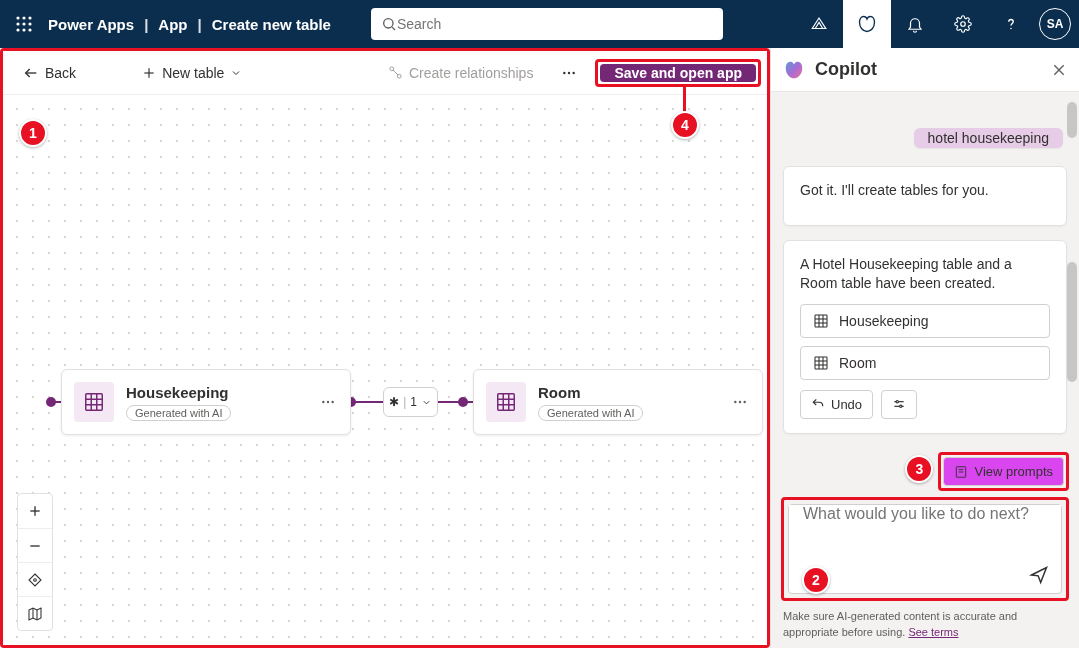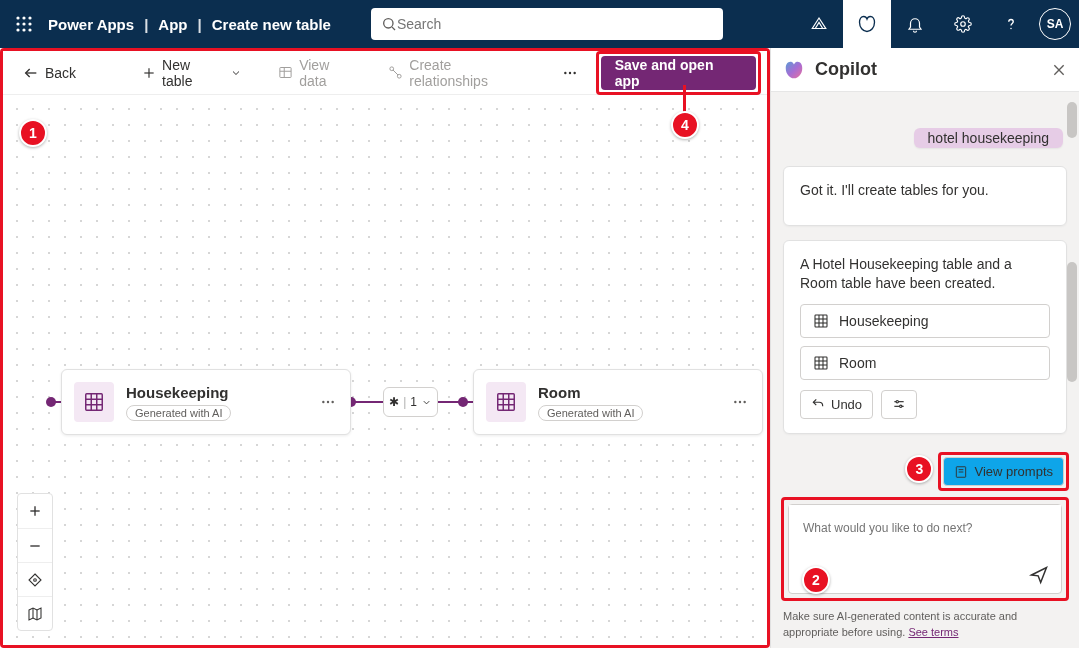--- a/index.html
+++ b/index.html
@@ -67,24 +67,24 @@
   .bot-bubble { background: #fff; border: 1px solid #e1e1e1; border-radius: 6px; padding: 14px 16px; font-size: 14px; color: #323130; margin-bottom: 14px; box-shadow: 0 1px 2px rgba(0,0,0,0.04); }
   .bot-bubble .msg { margin-bottom: 10px; line-height: 1.4; }
 
   .table-chip { display: flex; align-items: center; gap: 10px; border: 1px solid #d2d0ce; border-radius: 4px; padding: 8px 12px; font-size: 14px; color: #323130; margin-top: 8px; cursor: pointer; }
   .chip-actions { display: flex; gap: 8px; margin-top: 10px; }
   .chip-btn { border: 1px solid #d2d0ce; border-radius: 4px; padding: 6px 10px; font-size: 13px; color: #323130; display: flex; align-items: center; gap: 6px; cursor: pointer; background: #fff; }
 
   .cp-footer { padding: 8px 10px 8px 10px; display: flex; flex-direction: column; gap: 6px; }
   .vp-slot { display: flex; justify-content: flex-end; }
   .vp-wrap { border: 3px solid #e81123; border-radius: 4px; padding: 2px; position: relative; }
-  .vp-btn { background: #0ea5e9; border: 1px solid #d2d0ce; border-radius: 4px; padding: 6px 10px; font-size: 13px; color: #323130; display: flex; align-items: center; gap: 6px; cursor: pointer; }
+  .vp-btn { background: #d946ef; border: 1px solid #d2d0ce; border-radius: 4px; padding: 6px 10px; font-size: 13px; color: #323130; display: flex; align-items: center; gap: 6px; cursor: pointer; }
   .prompt-wrap { border: 3px solid #e81123; border-radius: 4px; padding: 4px; position: relative; }
   .prompt-box { background: #fff; border: 1px solid #d2d0ce; border-radius: 4px; height: 90px; display: flex; flex-direction: column; }
-  .prompt-box textarea { flex: 1; border: none; outline: none; resize: none; padding: 16px 14px 0 14px; font-size: 12px; color: #323130; font-family: inherit; }
+  .prompt-box textarea { flex: 1; border: none; outline: none; resize: none; padding: 0 14px 0 14px; font-size: 16px; color: #323130; font-family: inherit; }
   .prompt-send { align-self: flex-end; padding: 8px 12px; cursor: pointer; color: #323130; }
   .disclaimer { font-size: 11px; color: #605e5c; line-height: 1.4; padding: 2px 2px 0 2px; }
   .disclaimer a { color: #742774; }
 
   .callout { position: absolute; width: 28px; height: 28px; background: #e81123; border: 2px solid #fff; border-radius: 50%; color: #fff; font-size: 14px; font-weight: 700; display: flex; align-items: center; justify-content: center; z-index: 50; box-shadow: 0 1px 3px rgba(0,0,0,0.3); }
   .callout-stem { position: absolute; width: 3px; background: #e81123; z-index: 49; }
 
   svg { display: block; }
 </style>
 </head>
@@ -174,28 +174,20 @@
             <line x1="4" y1="12" x2="20" y2="12"></line>
           </svg>
         <span>New table</span>
         <svg width="12" height="12" viewBox="0 0 24 24" fill="none" stroke="currentColor" stroke-width="2">
             <polyline points="6 9 12 15 18 9"></polyline>
           </svg>
       </div>
       <div class="tb-sep"></div>
       <div class="tb-item disabled">
         <svg width="15" height="15" viewBox="0 0 24 24" fill="none" stroke="currentColor" stroke-width="1.6">
-            <rect x="3" y="4" width="18" height="16" rx="1"></rect>
-            <line x1="3" y1="10" x2="21" y2="10"></line>
-            <line x1="10" y1="4" x2="10" y2="20"></line>
-          </svg>
-        <span>View data</span>
-      </div>
-      <div class="tb-item disabled">
-        <svg width="15" height="15" viewBox="0 0 24 24" fill="none" stroke="currentColor" stroke-width="1.6">
             <circle cx="6" cy="6" r="3"></circle>
             <circle cx="18" cy="18" r="3"></circle>
             <path d="M8 8 L16 16"></path>
           </svg>
         <span>Create relationships</span>
       </div>
       <div class="tb-item">
         <svg width="16" height="16" viewBox="0 0 24 24" fill="currentColor">
             <circle cx="5" cy="12" r="1.8"></circle>
             <circle cx="12" cy="12" r="1.8"></circle>

